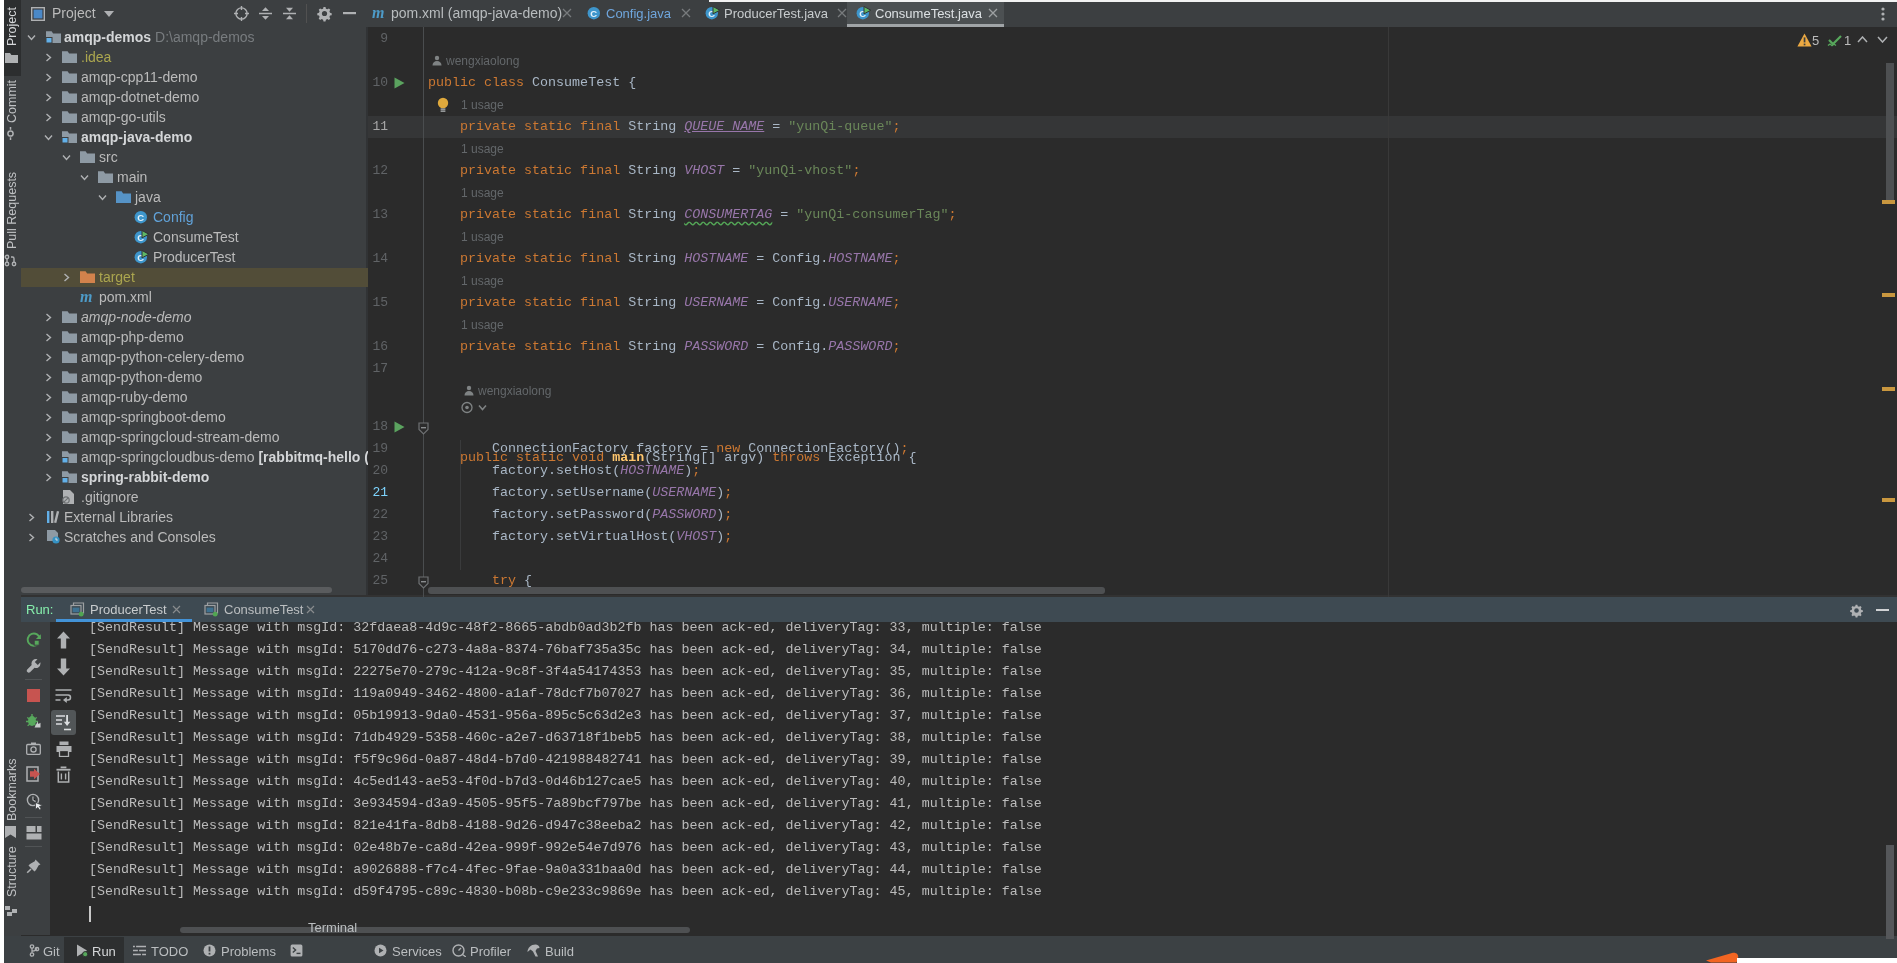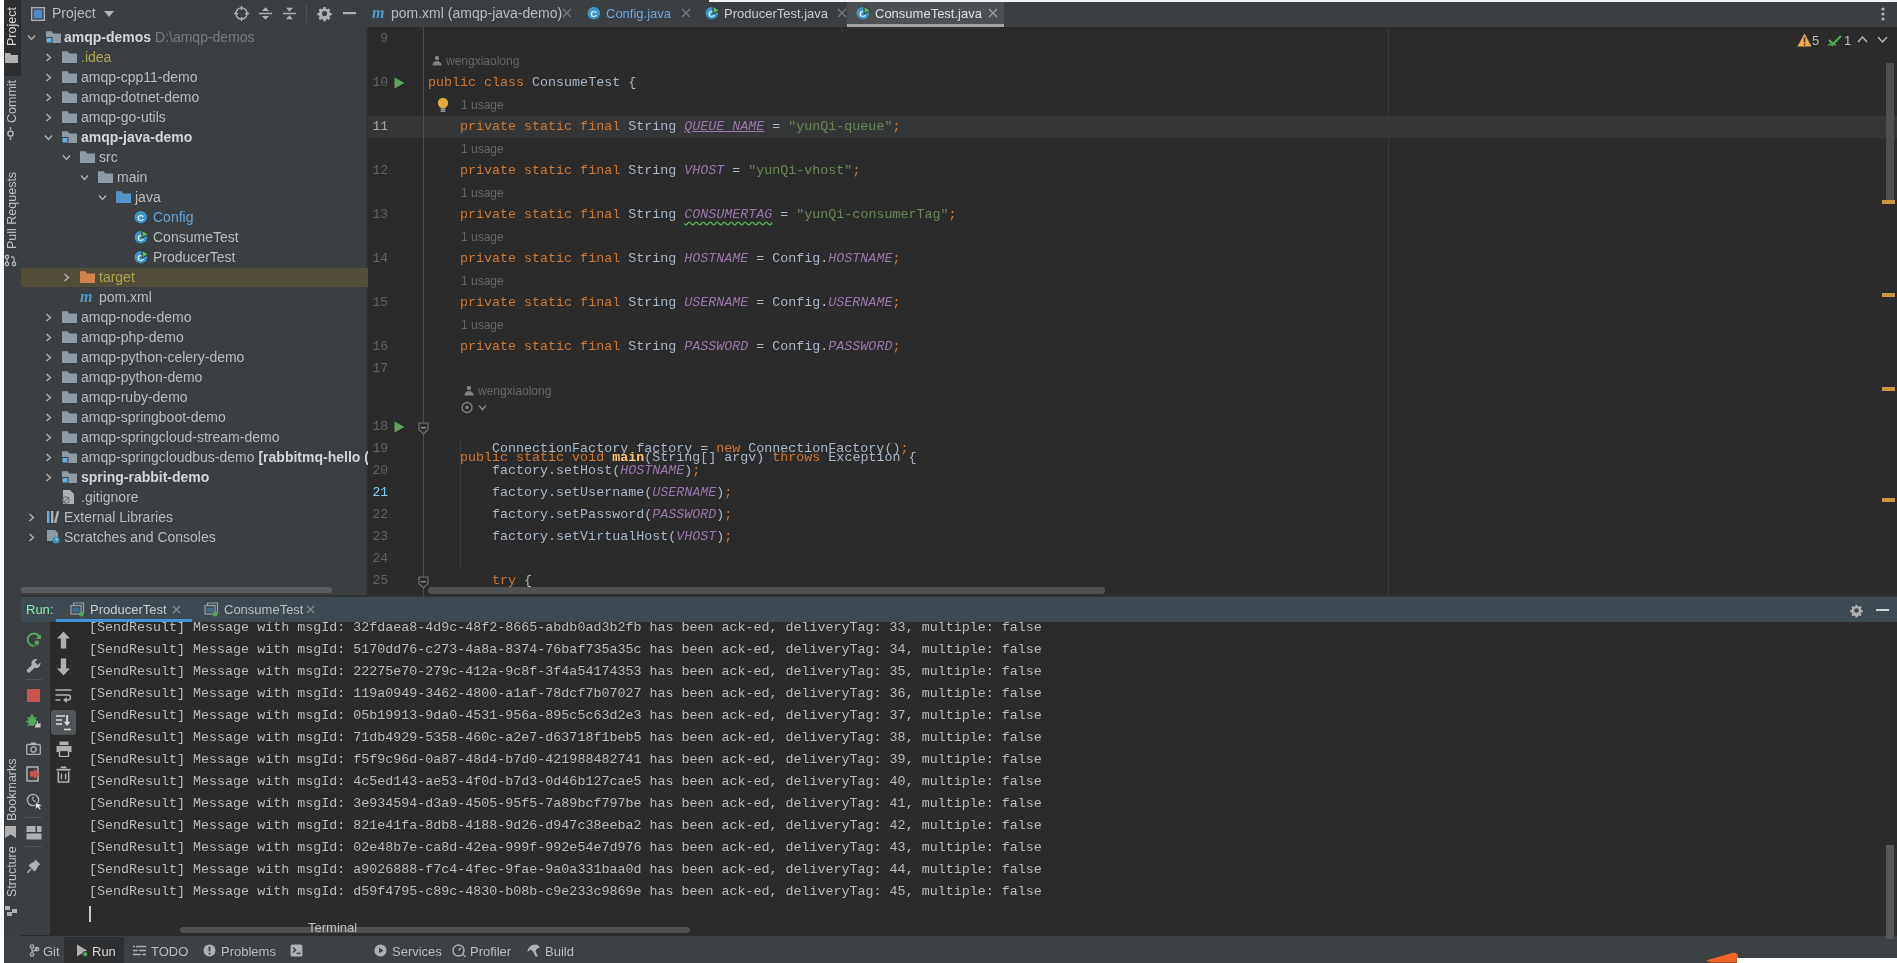--- a/index.html
+++ b/index.html
@@ -182,21 +182,21 @@
     </svg>
 <div class="trow" style="top:267px;padding-left:78px;color:#ABA64F;">target</div>
 <div class="a" style="left:80px;top:290px;width:15px;height:14px;font-family:'Liberation Serif',serif;font-style:italic;font-weight:bold;font-size:16px;line-height:13px;color:#4D9BC8;">m</div>
 <div class="trow" style="top:287px;padding-left:78px;">pom.xml</div>
 <svg class="a" style="left:44px;top:313px;" width="9" height="9" viewBox="0 0 9 9">
       <path fill="none" stroke="#AFB1B3" stroke-width="1.4" d="M2.5 1l4 3.5-4 3.5"></path>
     </svg>
 <svg class="a" style="left:62px;top:310px;" width="15" height="13" viewBox="0 0 15 13">
       <path fill="#8E9AA4" d="M0 1.2h5.6l1.5 2.2H15v9.6H0z"></path>
     </svg>
-<div class="trow" style="top:307px;padding-left:60px;">amqp-node-demo</div>
+<div class="trow" style="top:307px;padding-left:60px;font-style:italic;">amqp-node-demo</div>
 <svg class="a" style="left:44px;top:333px;" width="9" height="9" viewBox="0 0 9 9">
       <path fill="none" stroke="#AFB1B3" stroke-width="1.4" d="M2.5 1l4 3.5-4 3.5"></path>
     </svg>
 <svg class="a" style="left:62px;top:330px;" width="15" height="13" viewBox="0 0 15 13">
       <path fill="#8E9AA4" d="M0 1.2h5.6l1.5 2.2H15v9.6H0z"></path>
     </svg>
 <div class="trow" style="top:327px;padding-left:60px;">amqp-php-demo</div>
 <svg class="a" style="left:44px;top:353px;" width="9" height="9" viewBox="0 0 9 9">
       <path fill="none" stroke="#AFB1B3" stroke-width="1.4" d="M2.5 1l4 3.5-4 3.5"></path>
     </svg>

